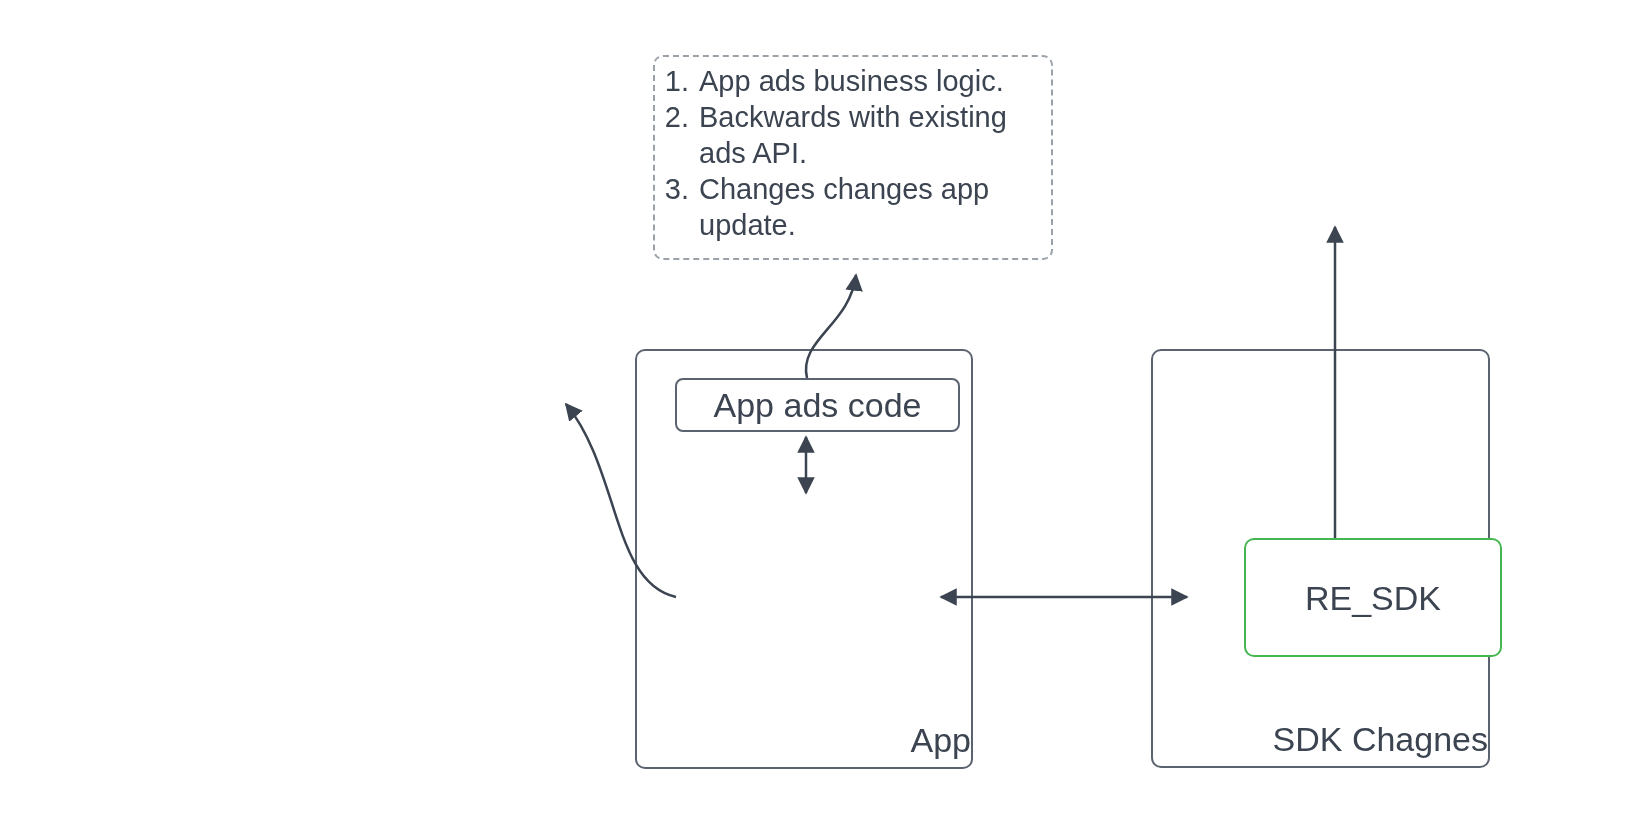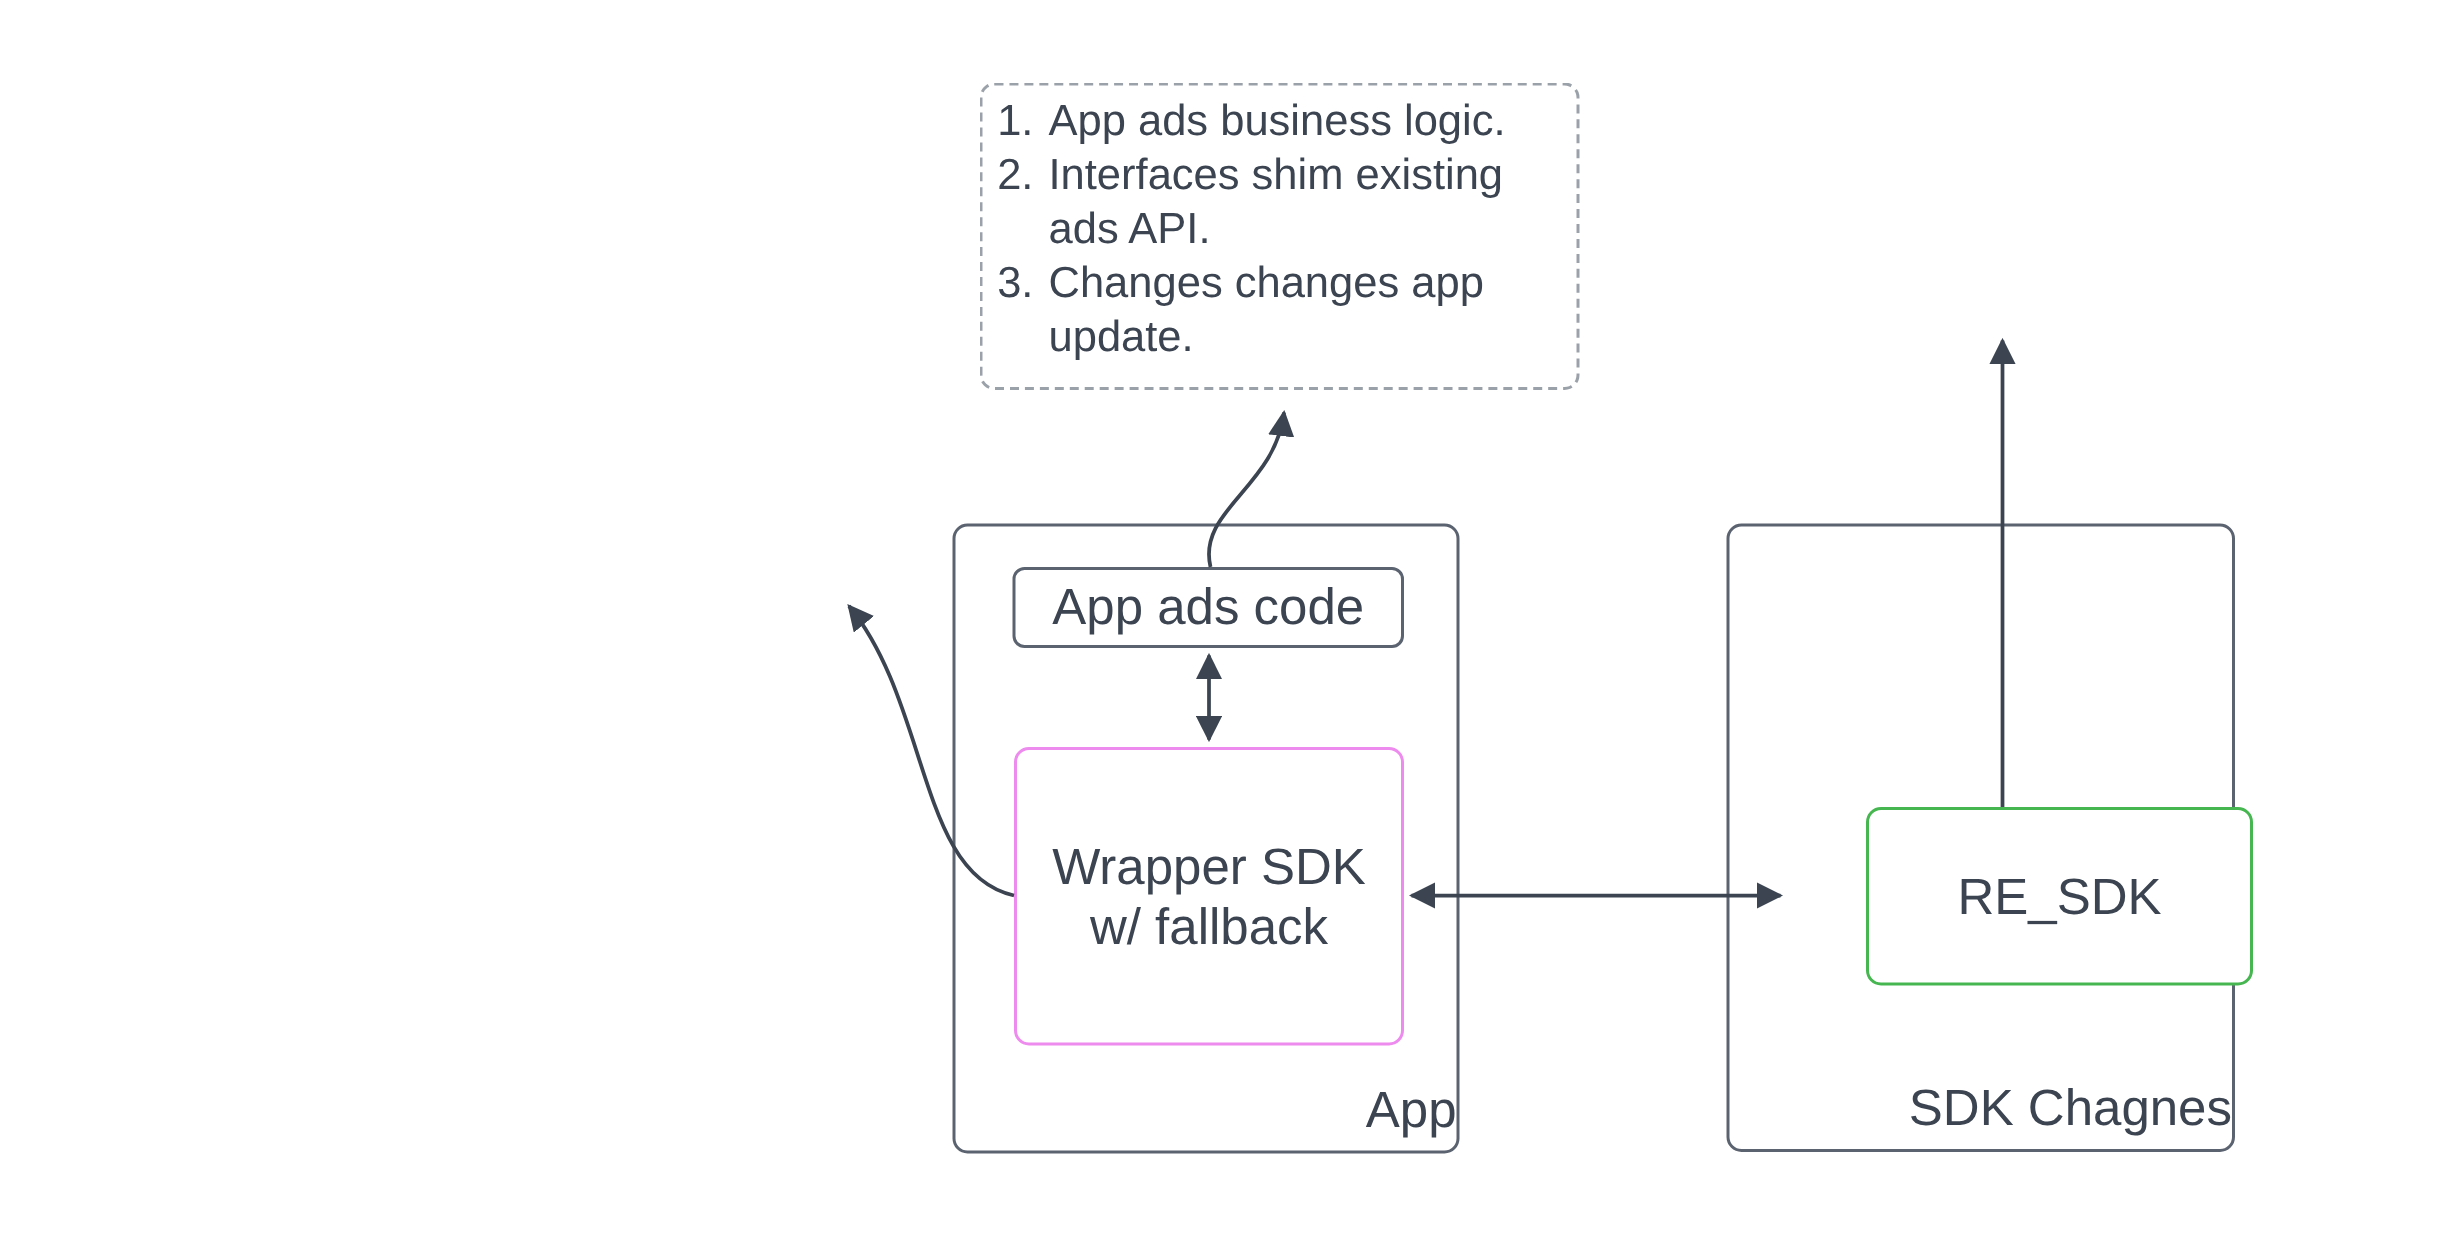--- a/index.html
+++ b/index.html
@@ -73,21 +73,21 @@
     align-items: center;
     justify-content: center;
     text-align: center;
     font-size: 34px;
     line-height: 40px;
     color: var(--text);
     z-index: 3;
     white-space: pre-line;
   }
   #node-app-ads-code {
-    left: 675px; top: 378px; width: 261px; height: 54px;
+    left: 675px; top: 378px; width: 285px; height: 54px;
     border: 2px solid var(--container-border);
     border-radius: 8px;
   }
   #node-wrapper-sdk {
     left: 676px; top: 498px; width: 260px; height: 199px;
     border: 2.5px solid var(--wrapper-accent);
     border-radius: 10px;
   }
   #node-re-sdk {
     left: 1244px; top: 538px; width: 258px; height: 119px;
@@ -111,43 +111,39 @@
   }
 </style>
 </head>
 <body>
 
 <div class="canvas">
 
   <div class="note" id="note-app-ads">
     <ol>
         <li>App ads business logic.</li>
-        <li>Interfaces shim existing ads API.</li>
+        <li>Backwards with existing ads API.</li>
         <li>Changes changes app update.</li>
       </ol>
   </div>
 
 
 
   <div class="container-box" id="container-app">
     <div class="container-label">App</div>
   </div>
 
   <div class="container-box" id="container-sdk-runtime">
     <div class="container-label">SDK Chagnes</div>
   </div>
 
   <div class="node" id="node-app-ads-code">
     <span>App ads code</span>
   </div>
 
-  <div class="node" id="node-wrapper-sdk">
-    <span>Wrapper SDK
-w/ fallback</span>
-  </div>
 
   <div class="node" id="node-re-sdk">
     <span>RE_SDK</span>
   </div>
 
   <svg class="edges" viewBox="0 0 1629 831" aria-hidden="true">
     <defs>
       <marker id="arrowhead" viewBox="0 0 10 10" refX="9" refY="5" markerWidth="7" markerHeight="7" orient="auto-start-reverse">
         <path d="M0,0 L10,5 L0,10 z" fill="var(--connector)"></path>
       </marker>

